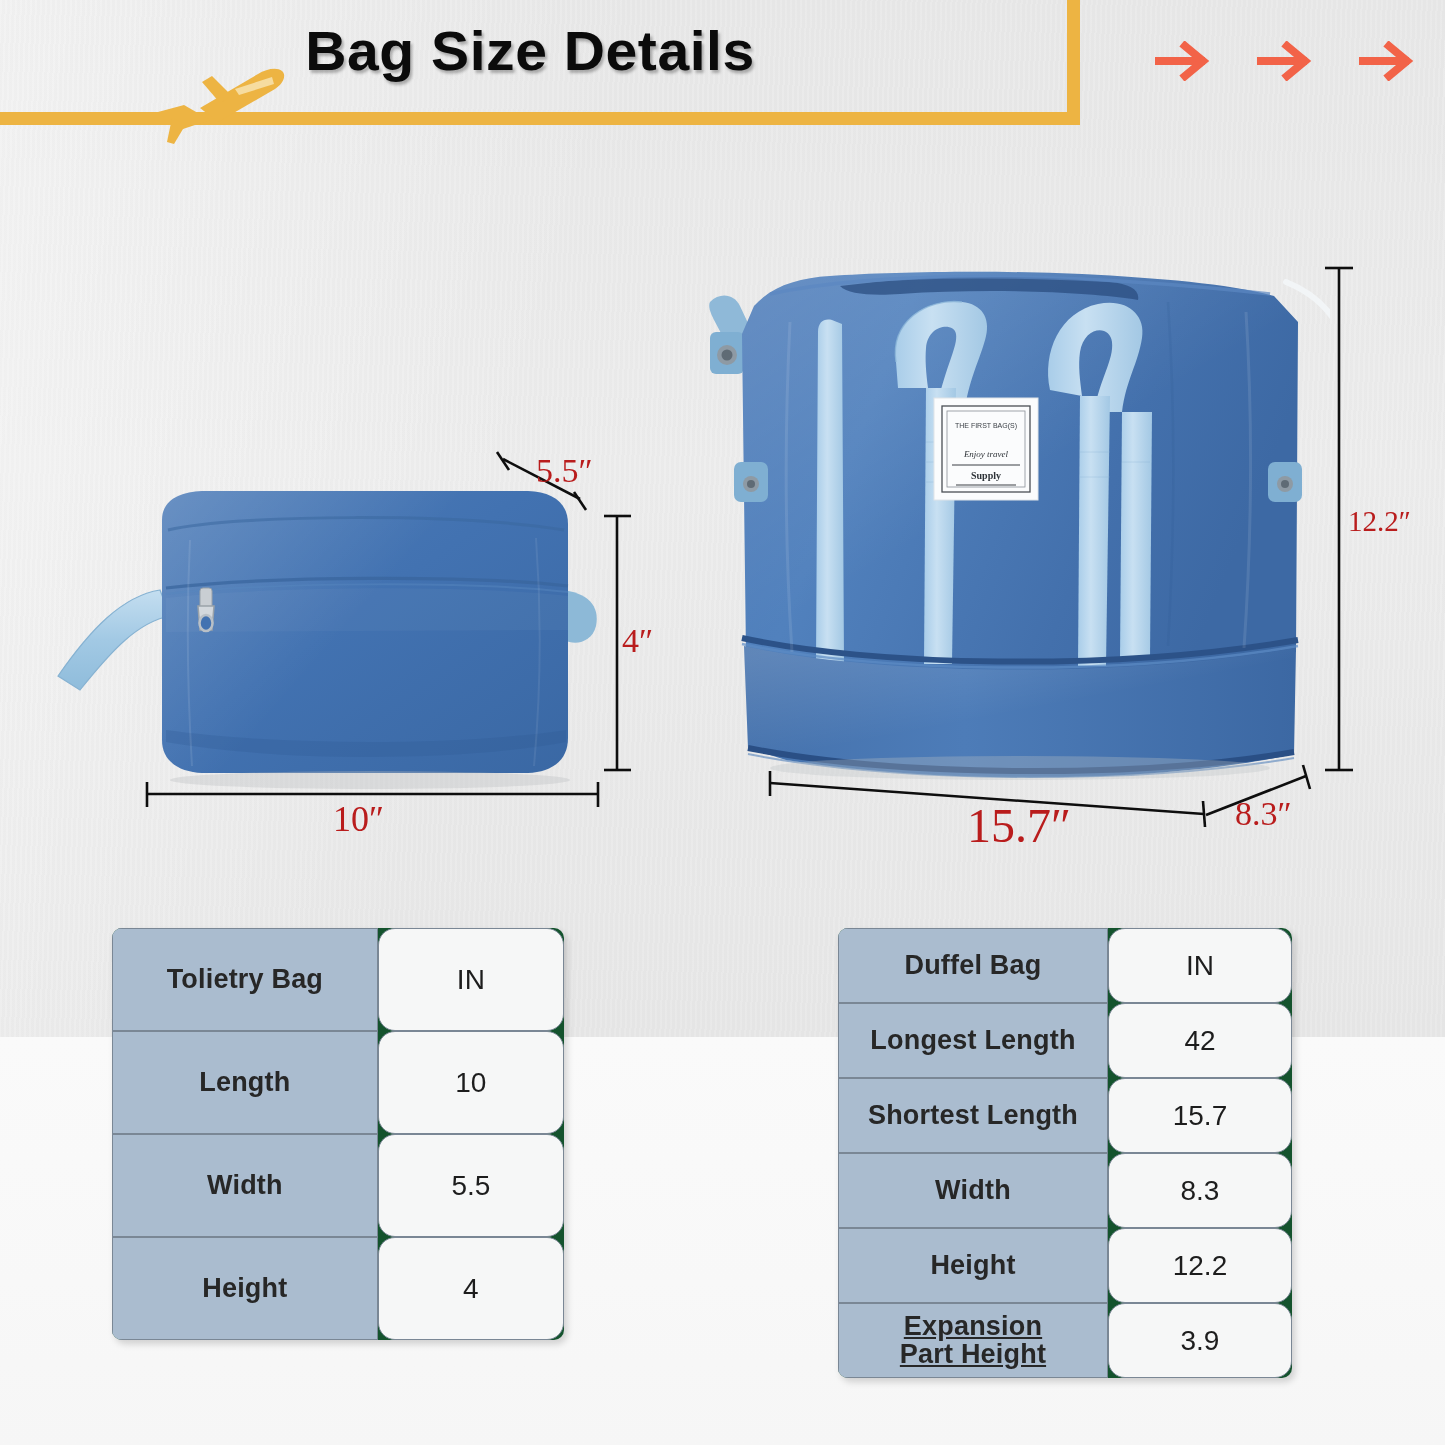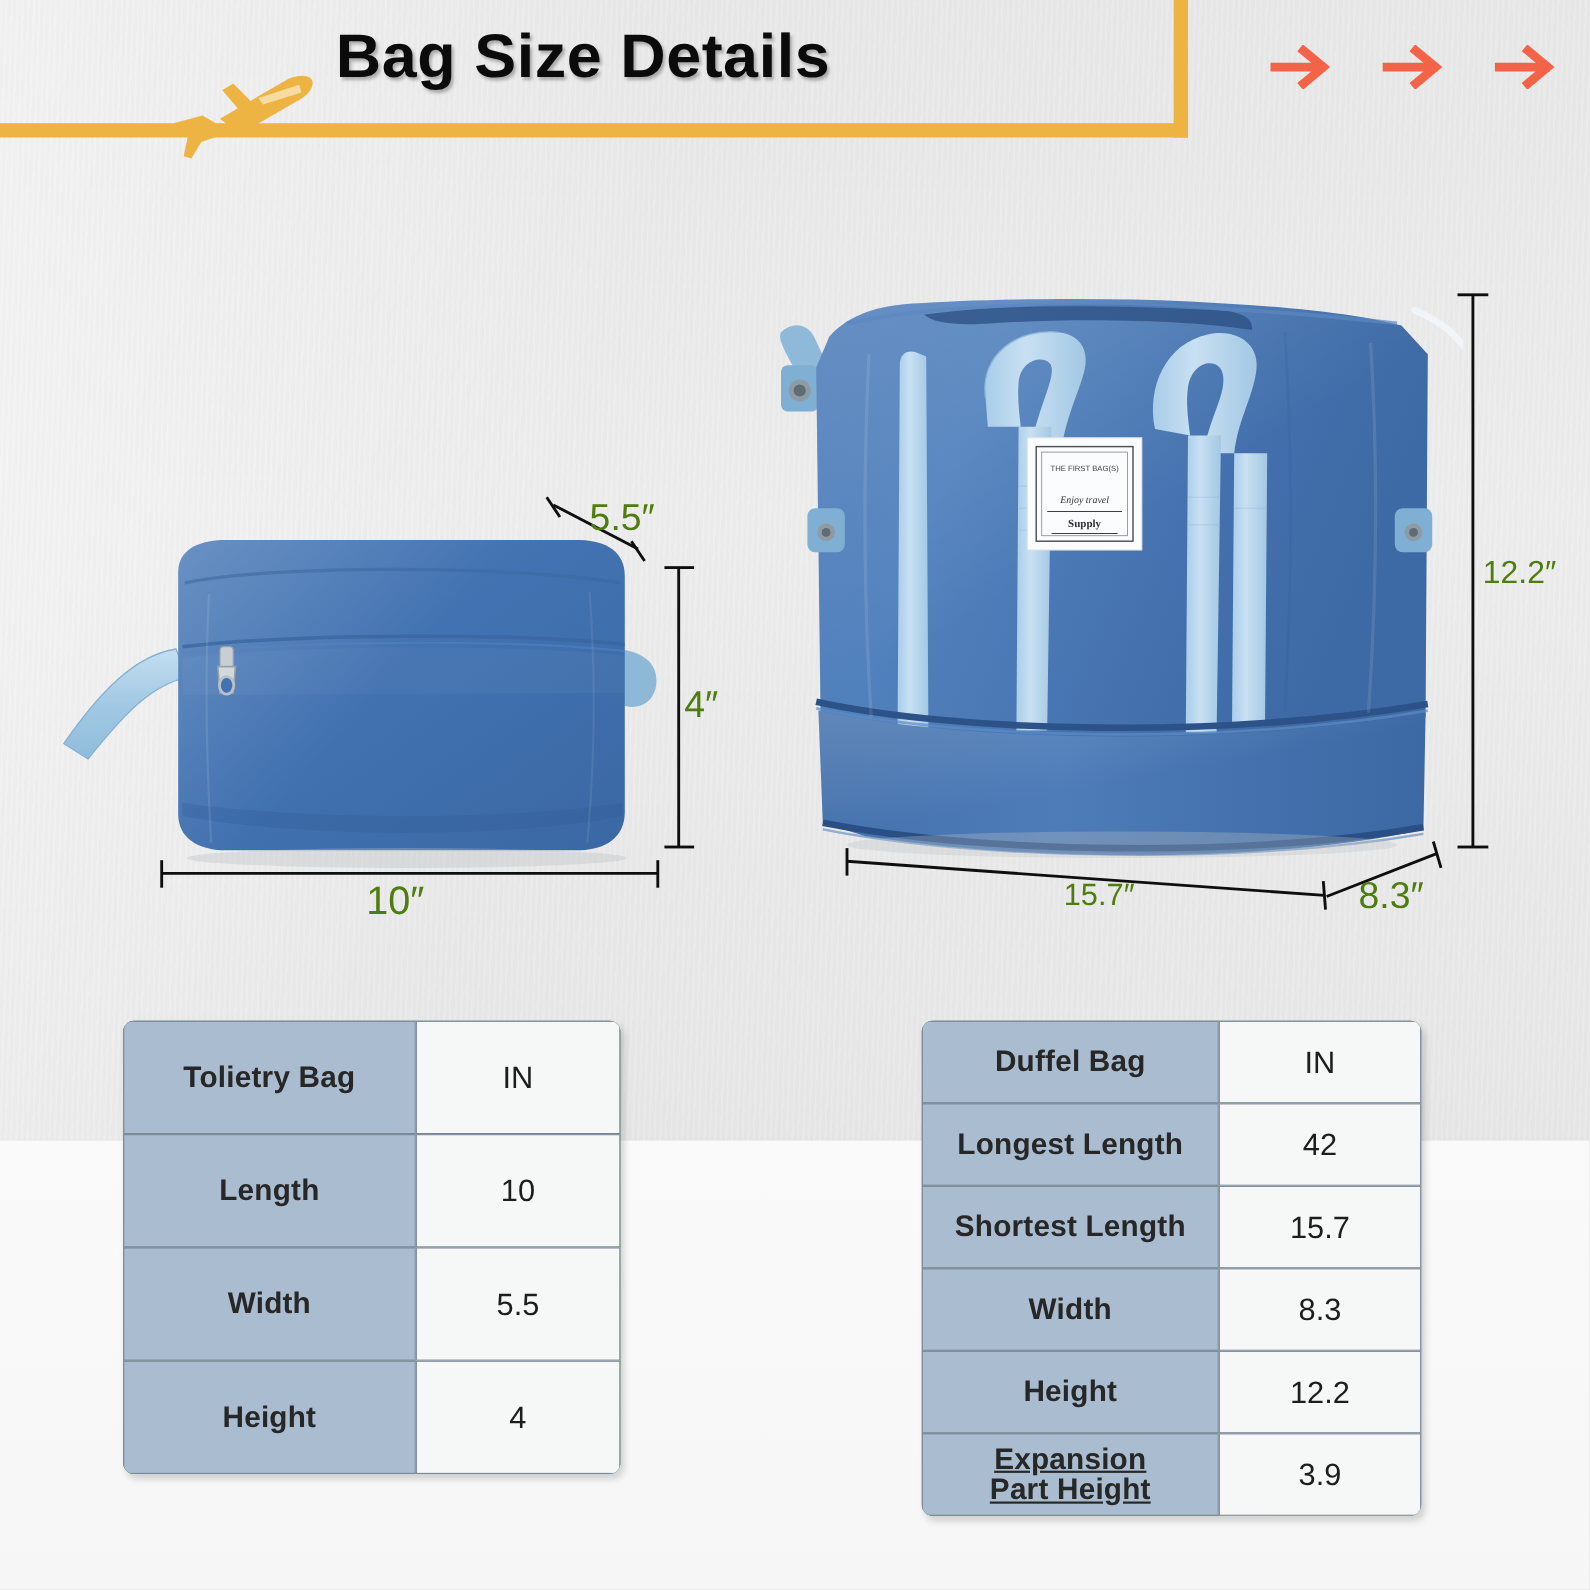--- a/index.html
+++ b/index.html
@@ -33,35 +33,35 @@
     font-family:"Liberation Sans", sans-serif;
     text-shadow:2px 3px 3px rgba(0,0,0,.28);
     transform:scaleX(1.02);}
   .arrows{position:absolute;left:1155px;top:38px;width:260px;height:46px;display:flex;gap:46px;align-items:center;}
 
   
   .toiletry{position:absolute;left:40px;top:480px;width:560px;height:310px;}
   .duffel{position:absolute;left:690px;top:262px;width:640px;height:530px;}
 
   
-  .dim{position:absolute;font-family:Liberation Sans, sans-serif;color:#4d7c0f;white-space:nowrap;}
+  .dim{position:absolute;font-family:Liberation Serif, serif;color:#b91c1c;white-space:nowrap;}
   .dim-55{left:536px;top:452px;font-size:34px;}
   .dim-4 {left:622px;top:622px;font-size:34px;}
   .dim-10{left:333px;top:798px;font-size:36px;}
-  .dim-157{left:967px;top:798px;font-size:28px;}
+  .dim-157{left:967px;top:798px;font-size:48px;}
   .dim-83{left:1235px;top:795px;font-size:34px;}
   .dim-122{left:1348px;top:505px;font-size:29px;}
 
   
   .tbl{position:absolute;border-collapse:separate;border-spacing:0;
     box-shadow:3px 4px 7px rgba(0,0,0,.16);
     border-radius:10px;overflow:hidden;background:#14532d;}
   .tbl td{border:1px solid #7a8795;font-family:"Liberation Sans", sans-serif;text-align:center;vertical-align:middle;}
   .tbl td.k{background:#aabccf;color:#272727;font-weight:700;font-size:27px;letter-spacing:.2px;}
-  .tbl td.v{background:#f6f7f7;color:#1d1d1d;font-weight:400;font-size:28px;}
+  .tbl td.v{background:#f6f7f7;color:#1d1d1d;font-weight:400;font-size:28px;border-radius:17px;}
   #tbl-left{left:112px;top:928px;width:452px;}
   #tbl-left td.k{width:266px;}
   #tbl-left td.v{width:186px;}
   #tbl-left tr{height:103px;}
   #tbl-right{left:838px;top:928px;width:454px;}
   #tbl-right td.k{width:270px;}
   #tbl-right td.v{width:184px;}
   #tbl-right tr{height:75px;}
   .k2{line-height:1.02;text-decoration:underline;}
 </style>

